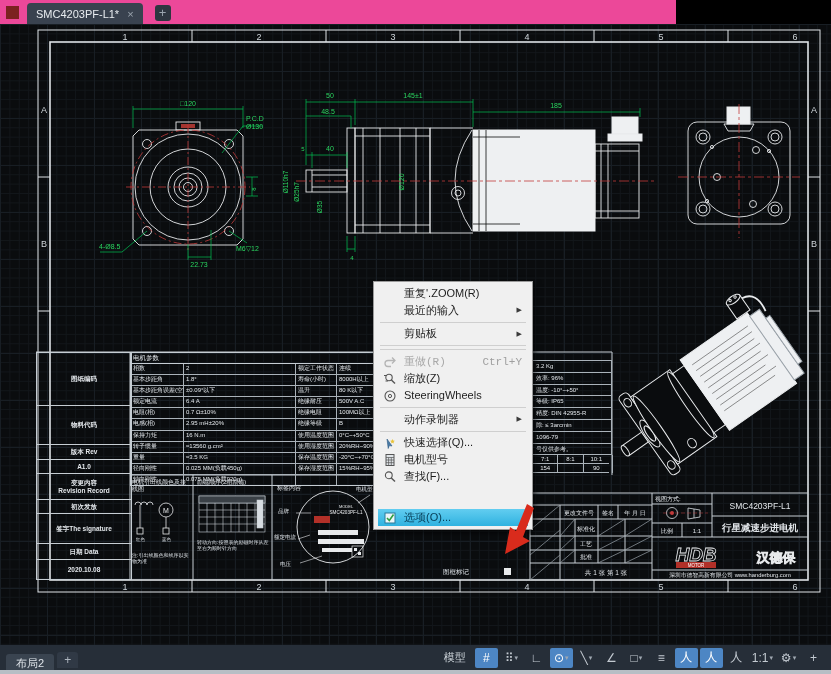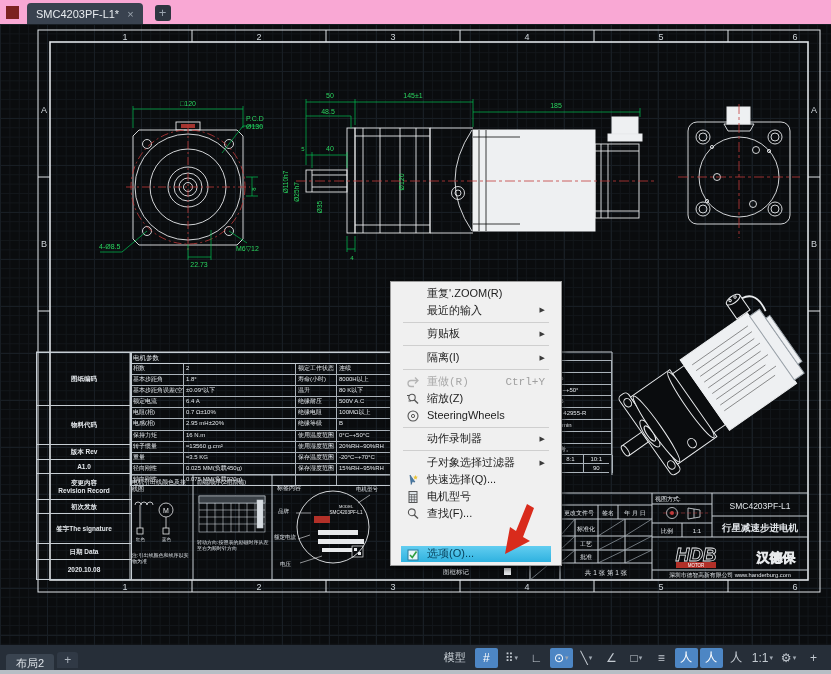--- a/index.html
+++ b/index.html
@@ -1,19 +1,19 @@
 <!DOCTYPE html>
 <html><head>
 <meta charset="utf-8">
 <style>
   html,body{margin:0;padding:0;background:#000;}
   body{width:831px;height:674px;position:relative;overflow:hidden;
        font-family:"Liberation Sans","DejaVu Sans",sans-serif;}
   
-  .titlebar{position:absolute;left:0;top:0;width:831px;height:24px;background:#f9a8d4;
+  .titlebar{position:absolute;left:0;top:0;width:676px;height:24px;background:#ec4899;
             display:flex;align-items:flex-end;z-index:20;}
   .app-icon{width:13px;height:13px;background:#7c2220;margin:0 8px 5px 6px;}
   .file-tab{height:21px;background:#39424f;color:#e8ecf0;font-size:11px;display:flex;
             align-items:center;padding:0 9px;border-radius:4px 4px 0 0;gap:8px;}
   .tab-close{color:#9aa4ae;font-size:11px;cursor:pointer;}
   .tab-add{color:#9aa4ae;font-size:13px;margin:0 0 3px 12px;width:16px;height:16px;
            background:#2e3640;border-radius:3px;text-align:center;line-height:15px;}
   
   .canvas{position:absolute;left:0;top:24px;width:831px;height:621px;background-color:#0a0c0e;
       background-image:
@@ -38,22 +38,22 @@
   .lt-row:last-child{border-bottom:none;}
   .right-frag{left:533px;top:336px;width:79px;font-size:6px;border-top:1px solid #aab2b9;}
   .rf-row{height:10.8px;line-height:10.8px;border-bottom:1px solid #aab2b9;border-right:1px solid #aab2b9;
           padding-left:3px;white-space:nowrap;overflow:hidden;}
   .rf-grid{display:flex;flex-wrap:wrap;width:79px;border-right:1px solid #aab2b9;}
   .rf-grid span{width:25.3px;height:9px;line-height:9px;text-align:center;border-right:1px solid #aab2b9;
                 border-bottom:1px solid #aab2b9;box-sizing:border-box;}
   .rf-grid span:nth-child(3n){border-right:none;}
   .note{position:absolute;z-index:5;color:#dde2e7;}
   
-  .context-menu{position:absolute;left:390px;top:257px;width:150px;z-index:30;background:#f0f0f0;
-       border:1px solid #9a9a9a;box-shadow:2px 3px 6px rgba(0,0,0,.6);padding:3px 10px;font-size:11px;color:#1d1d1d;}
+  .context-menu{position:absolute;left:373px;top:257px;width:150px;z-index:30;background:#f0f0f0;
+       border:1px solid #9a9a9a;box-shadow:2px 3px 6px rgba(0,0,0,.6);padding:3px 4px;font-size:11px;color:#1d1d1d;}
   .mi{height:16.8px;display:flex;align-items:center;padding:0 6px 0 26px;position:relative;white-space:nowrap;}
   .mi .ico{position:absolute;left:5px;top:2px;width:14px;height:14px;}
   .mi .sub{margin-left:auto;font-size:7px;color:#3a3a3a;}
   .mi .short{margin-left:auto;color:#9f9f9f;}
   .mi.disabled{color:#a8a8a8;font-family:Liberation Mono, monospace;}
   .mi.hl{background:linear-gradient(#62cdf0,#2fb2e0);color:#07405a;margin-top:24px;}
   .msep{height:1px;background:#cfcfcf;margin:3px 2px;}
   
   .statusbar{position:absolute;left:0;top:645px;width:831px;height:25px;background:#262e38;z-index:20;
              display:flex;align-items:center;padding:0 6px;box-sizing:border-box;gap:3px;}
@@ -441,24 +441,20 @@
   <div class="mi">
         <span>最近的输入</span>
         <span class="sub">▶</span>
       </div>
   <div class="msep"></div>
   <div class="mi">
         <span>剪贴板</span>
         <span class="sub">▶</span>
       </div>
   <div class="msep"></div>
-  <div class="mi">
-        <span>隔离(I)</span>
-        <span class="sub">▶</span>
-      </div>
   <div class="msep"></div>
   <div class="mi disabled">
     <svg class="ico" viewBox="0 0 14 14">
           <path d="M9 2.5 L12 5.5 L9 8.5 M11.5 5.5 H5 A3 3 0 0 0 5 11.5 H8" stroke="#b5b5b5" fill="none" stroke-width="1.3"></path>
         </svg>
     <span>重做(R)</span>
     <span class="short">Ctrl+Y</span>
       </div>
   <div class="mi">
     <svg class="ico" viewBox="0 0 14 14">
@@ -474,24 +470,20 @@
           <circle cx="7" cy="7" r="1.6" stroke="#555" fill="none" stroke-width="1"></circle>
         </svg>
     <span>SteeringWheels</span>
       </div>
   <div class="msep"></div>
   <div class="mi">
         <span>动作录制器</span>
         <span class="sub">▶</span>
       </div>
   <div class="msep"></div>
-  <div class="mi">
-        <span>子对象选择过滤器</span>
-        <span class="sub">▶</span>
-      </div>
   <div class="mi">
     <svg class="ico" viewBox="0 0 14 14">
           <path d="M4 2 L9 9 L6.3 8.6 L5.2 11.5 Z" fill="#4a7ba6" stroke="#2c5a84" stroke-width="0.6"></path>
           <path d="M9.5 2 l.7 1.6 1.6.2 -1.2 1.1 .3 1.6 -1.4-.8 -1.4.8 .3-1.6 -1.2-1.1 1.6-.2Z" fill="#e8c33a"></path>
         </svg>
     <span>快速选择(Q)...</span>
       </div>
   <div class="mi">
     <svg class="ico" viewBox="0 0 14 14">
           <rect x="3" y="1.5" width="8" height="11" stroke="#555" fill="#dfe4e8" stroke-width="1"></rect>

